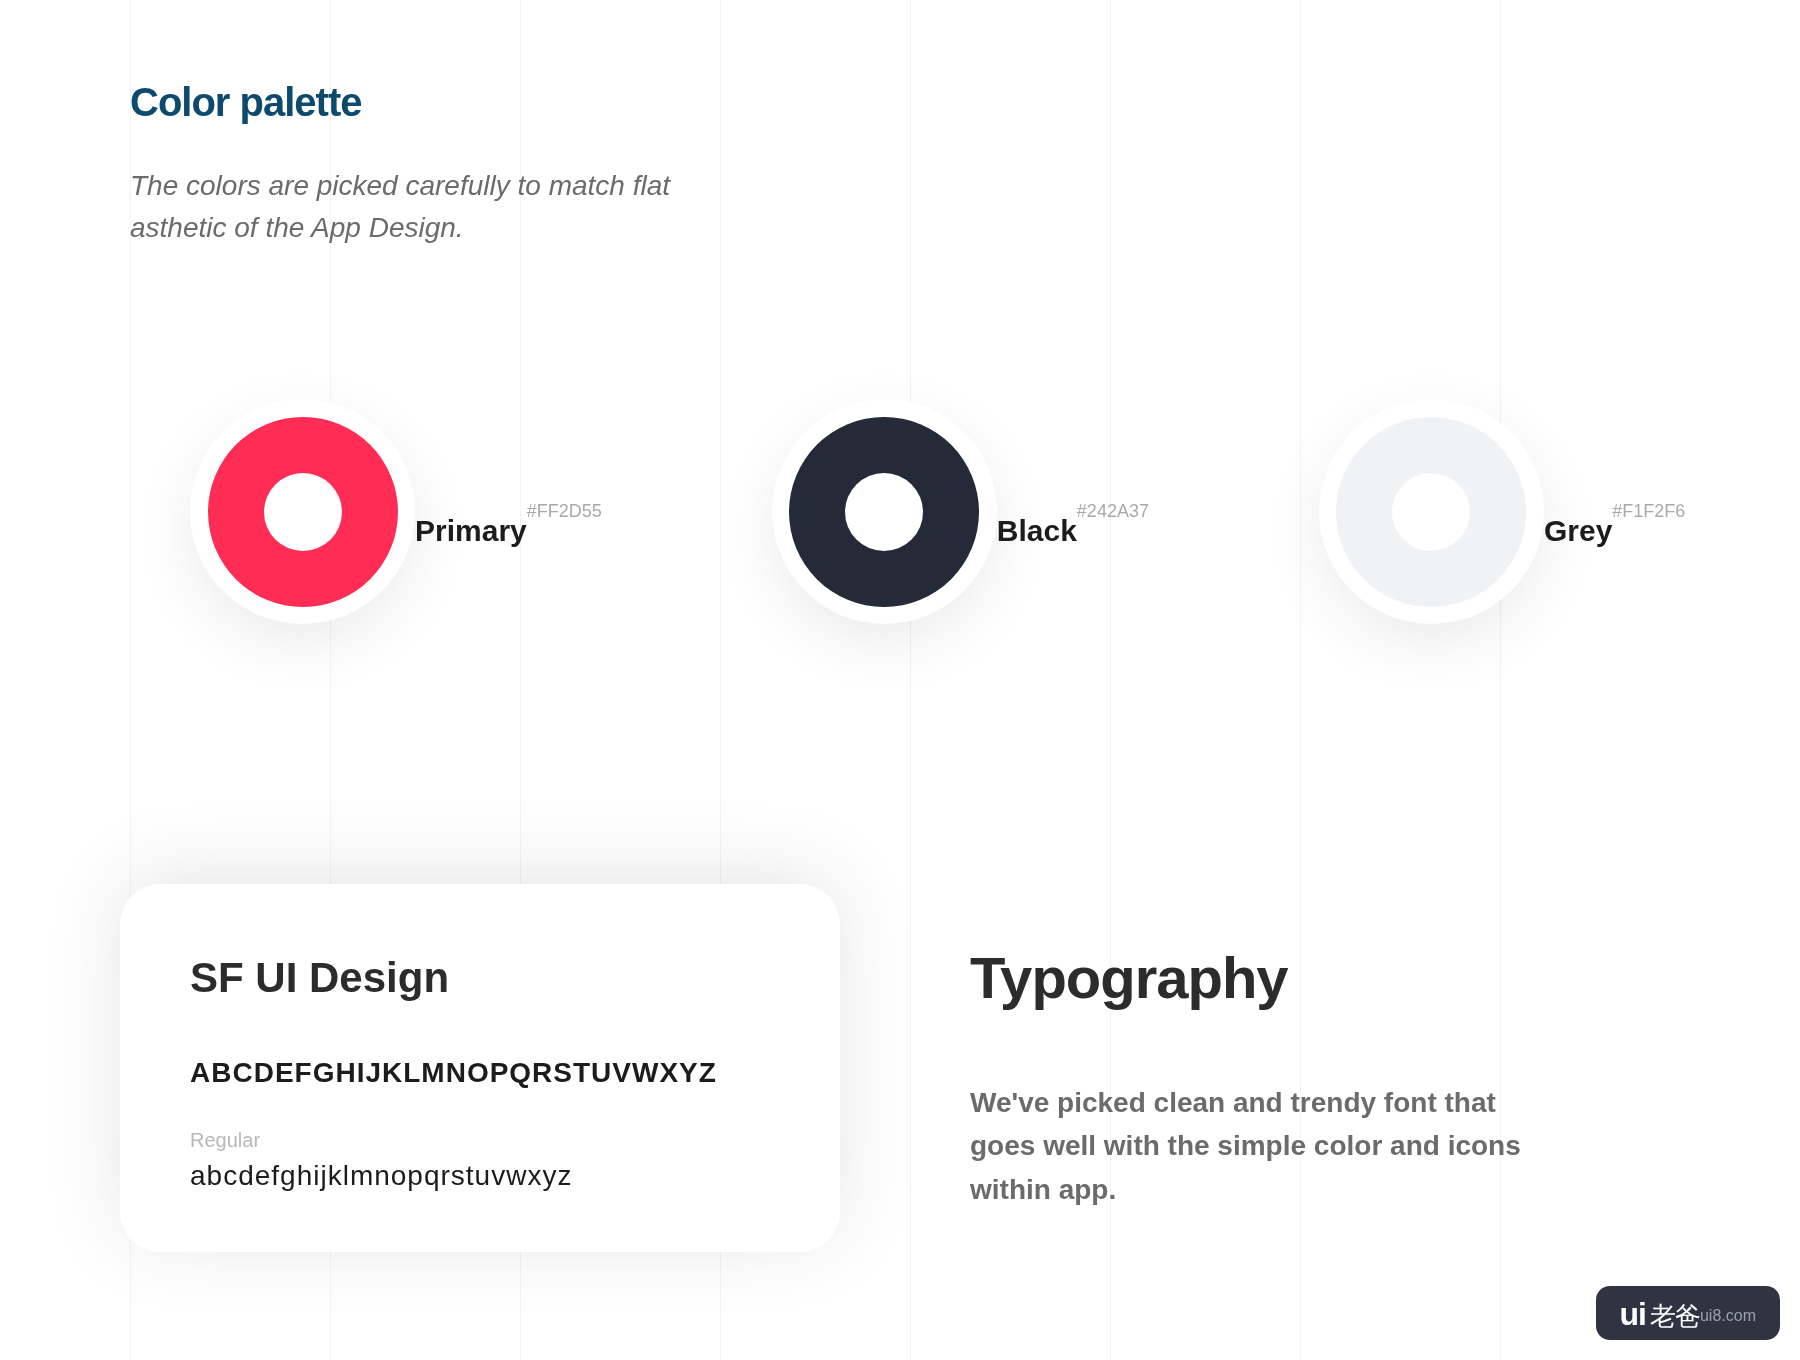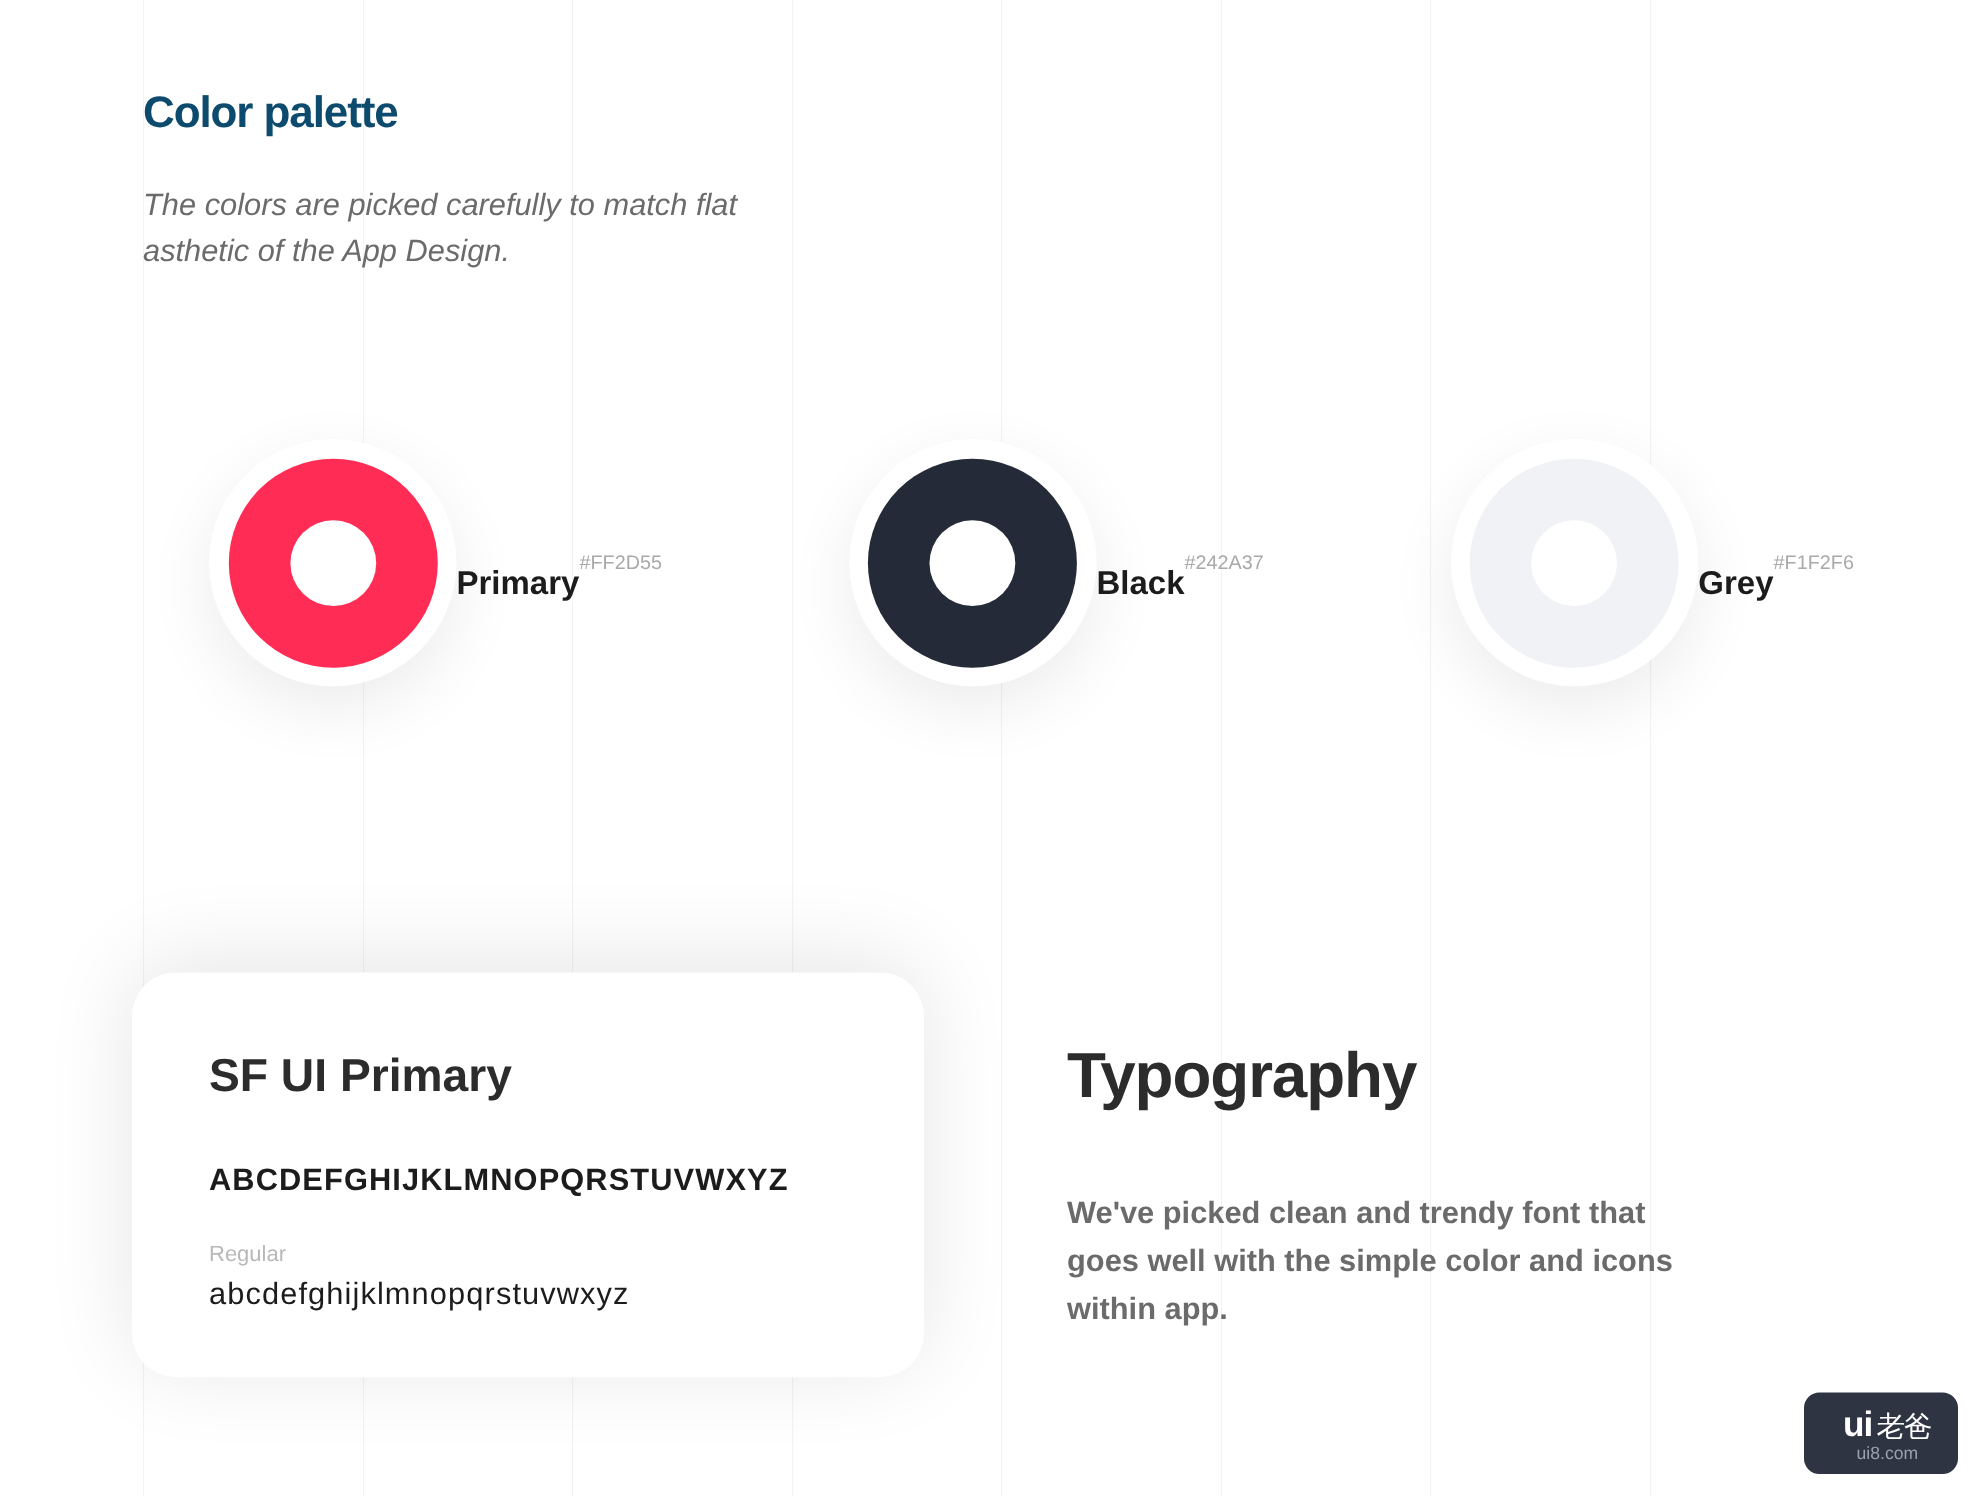--- a/index.html
+++ b/index.html
@@ -143,23 +143,23 @@
       max-width: 560px;
       font-weight: bold;
     }
     .badge {
       position: absolute;
       bottom: 20px;
       right: 20px;
       background: #2e3442;
       color: #fff;
       border-radius: 14px;
-      padding: 12px 24px 10px 36px;
-      display: flex;
-      flex-direction: column;
+      padding: 12px 24px 10px 24px;
+      display: flex;
+      flex-direction: row;
       align-items: center;
       line-height: 1;
     }
     .badge-top {
       font-size: 32px;
       font-weight: 700;
       letter-spacing: -1px;
     }
     .badge-top .cn { font-weight: 400; font-size: 26px; margin-left: 4px; }
     .badge-bottom {
@@ -211,21 +211,21 @@
             <div class="swatch-hole"></div>
           </div>
       </div>
       <div class="swatch-name">Grey</div>
       <div class="swatch-hex">#F1F2F6</div>
     </div>
   </div>
 
   <div class="lower">
     <div class="font-card">
-      <div class="font-title">SF UI Primary</div>
+      <div class="font-title">SF UI Design</div>
       <div class="alphabet-bold">ABCDEFGHIJKLMNOPQRSTUVWXYZ</div>
       <div class="weight-label">Regular</div>
       <div class="alphabet-regular">abcdefghijklmnopqrstuvwxyz</div>
     </div>
     <div class="typo-section">
       <h1 class="typo-title">Typography</h1>
       <p class="typo-desc">We've picked clean and trendy font that goes well with the simple color and icons within app.</p>
     </div>
   </div>
 </div>

